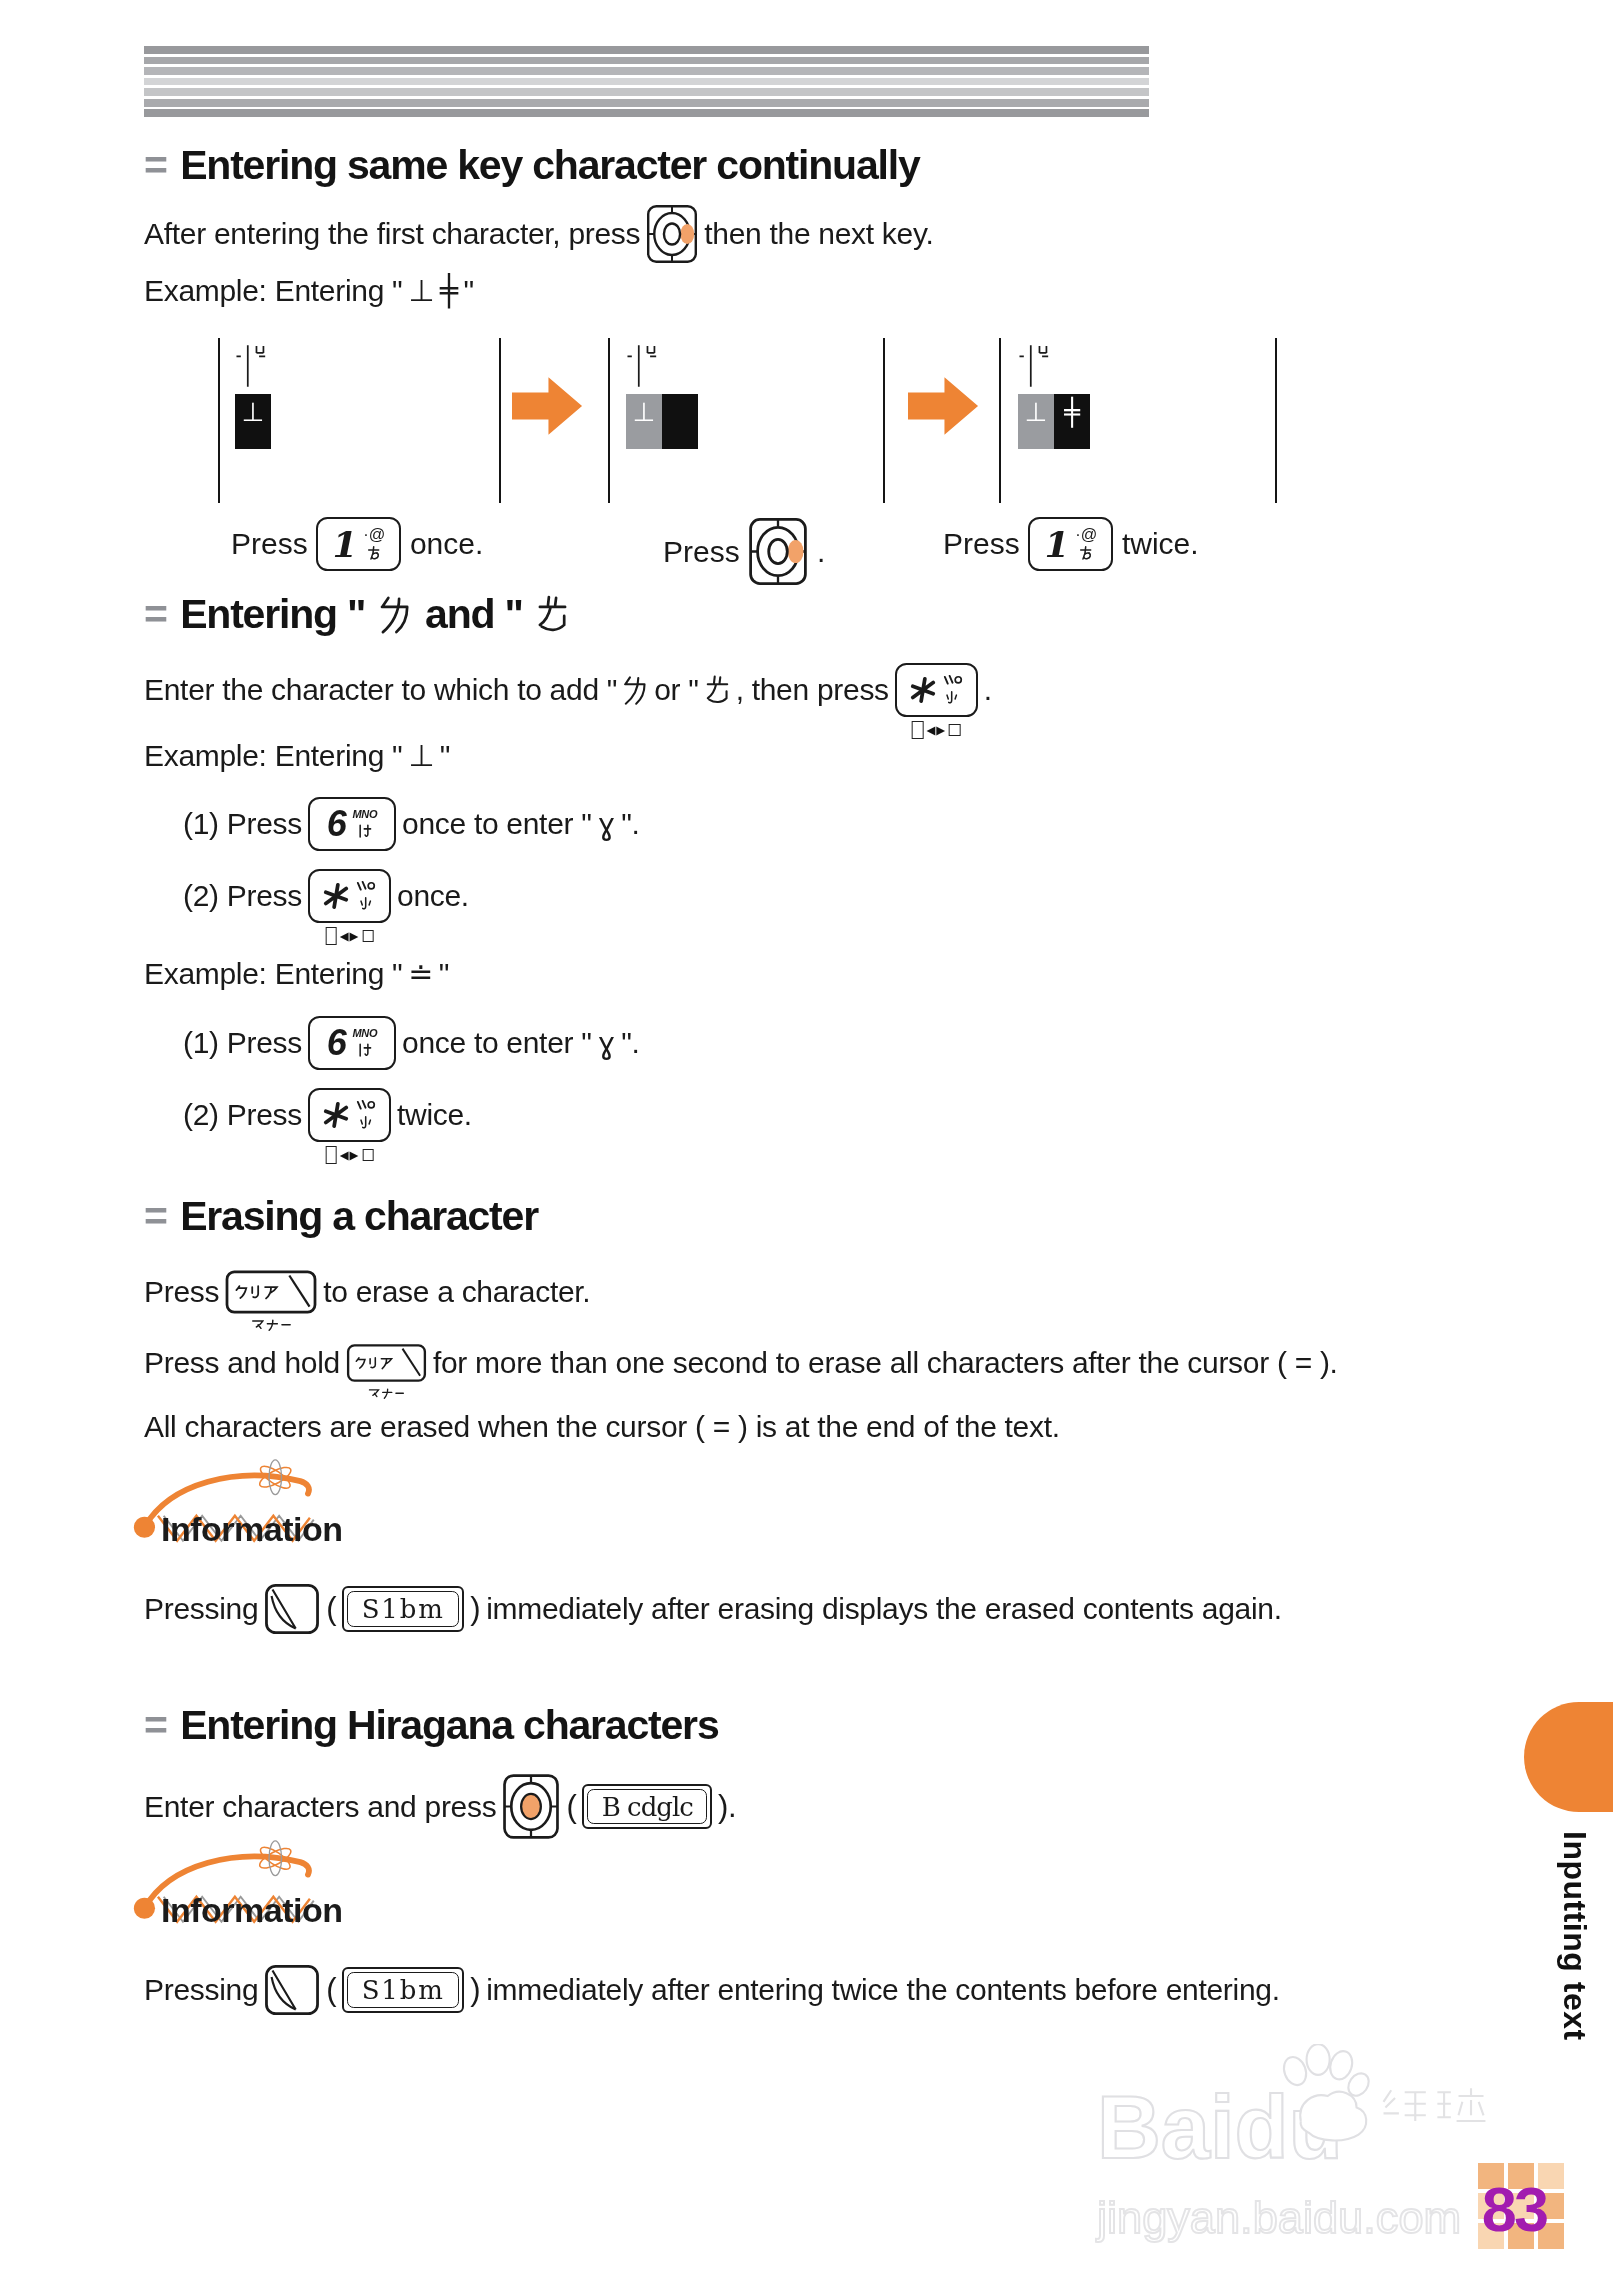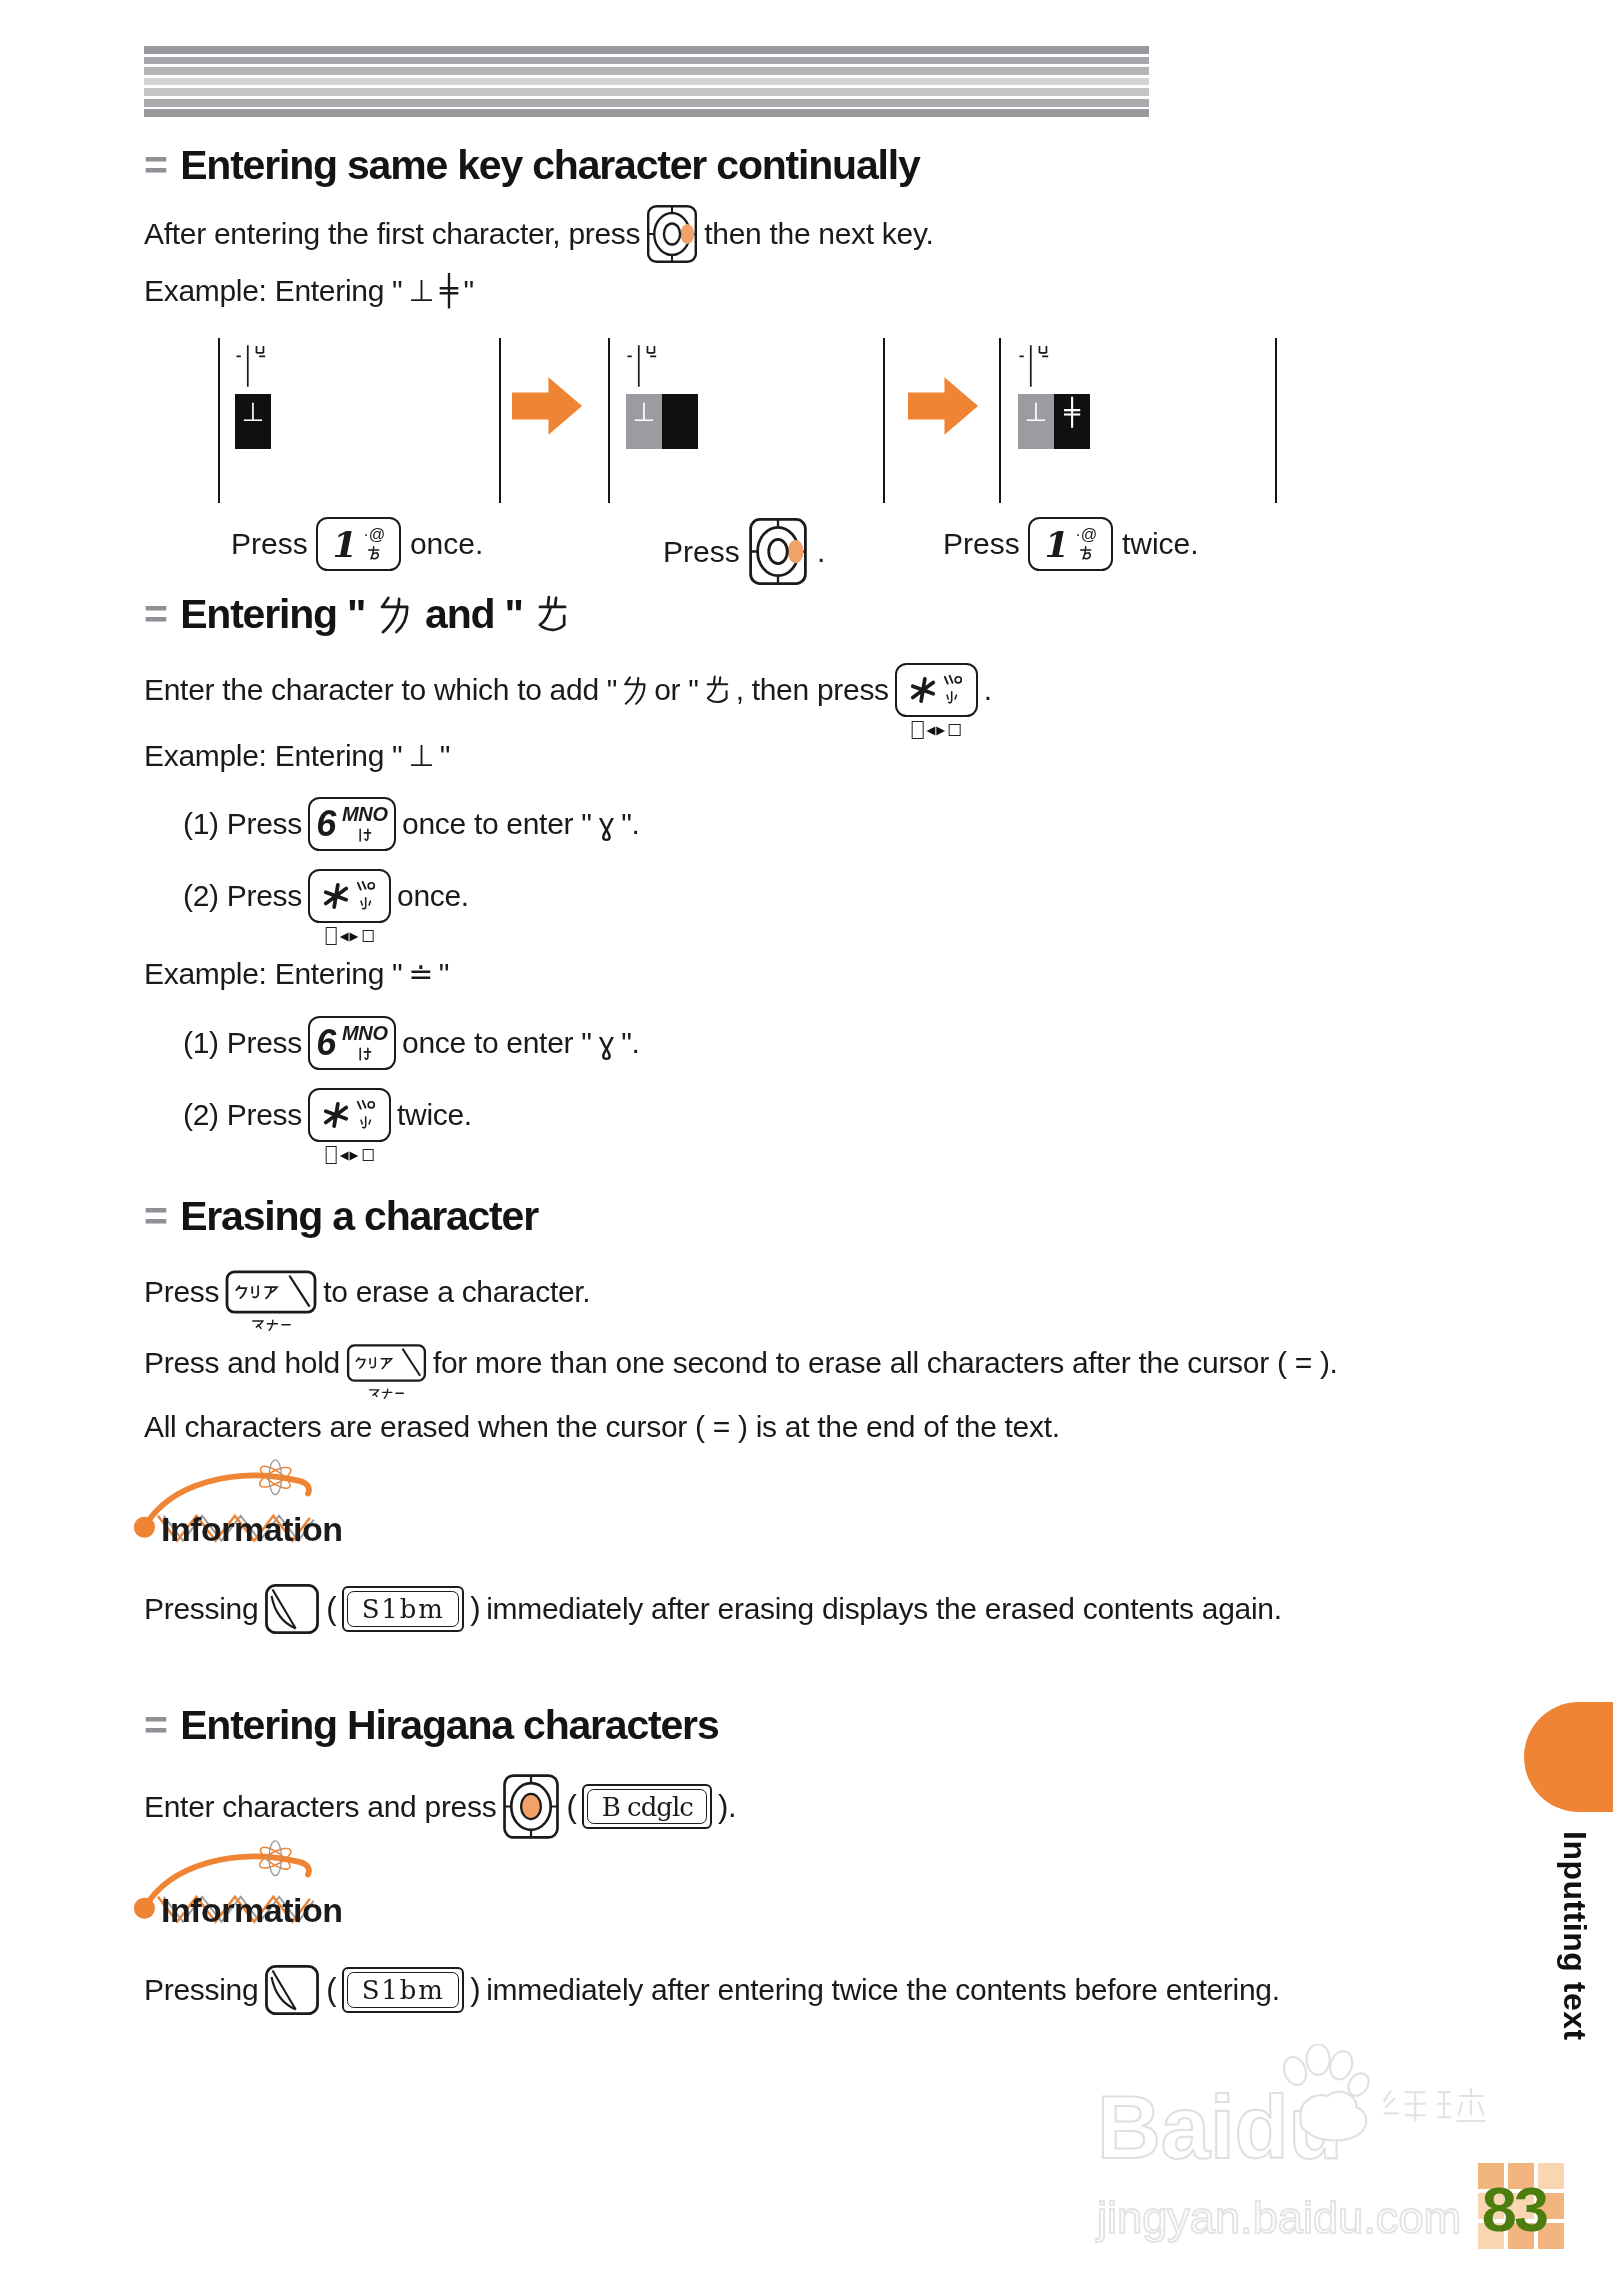--- a/index.html
+++ b/index.html
@@ -18,21 +18,21 @@
         padding:0 9.6px;box-sizing:border-box;}
   .kwrap{position:relative;display:inline-flex;}
   .hint{position:absolute;top:100%;left:50%;transform:translateX(-50%);margin-top:3.8px;
         display:flex;align-items:center;gap:2.9px;}
   .tbox{width:9.6px;height:16.3px;border:1.9px solid #222;}
   .tbox2{width:9.6px;height:9.6px;border:1.9px solid #222;}
   .tarr{font-family:"DejaVu Sans",sans-serif;font-size:11.5px;letter-spacing:1px;color:#111;}
   .kd1{font-family:"DejaVu Serif",serif;font-style:italic;font-weight:bold;font-size:36px;line-height:1;}
   .kd6{font-style:italic;font-weight:bold;font-size:36px;line-height:1;}
   .kcol{display:flex;flex-direction:column;align-items:center;gap:2.9px;line-height:1;}
-  .kletters{font-style:italic;font-weight:600;font-size:20px;}
+  .kletters{font-style:italic;font-weight:600;font-size:11px;}
   
   .badge{border:2.9px solid #1b1b1b;border-radius:6px;padding:2.9px;display:inline-flex;background:#fff;}
   .badge-in{border:1.9px solid #1b1b1b;border-radius:6.7px;padding:1.9px 13.4px;
             font-family:"DejaVu Serif",serif;font-size:26px;letter-spacing:1.9px;}
   .badge-in.tight{letter-spacing:-1px;}
   .paren{font-size:31px;}
   
   #stripes{position:absolute;left:144px;top:46px;width:1005px;}
   #stripes .stripe{height:7.7px;margin-bottom:2.9px;}
   
@@ -49,21 +49,21 @@
   .infoword{position:absolute;font-size:34px;font-weight:bold;color:#1b1b1b;letter-spacing:-0.5px;}
   
   #sidetab{position:absolute;left:1524px;top:1702px;width:90px;height:110px;
            border-radius:58px 0 0 58px;}
   #vlabel{position:absolute;left:1556px;top:1831px;writing-mode:vertical-rl;
           font-size:32px;font-weight:bold;letter-spacing:0.5px;color:#111;}
   
   #pageblock{position:absolute;left:1478px;top:2163px;width:88px;height:88px;}
   #checker{display:grid;grid-template-columns:repeat(3,26px);grid-auto-rows:26px;gap:3.8px;}
   .pgnum{position:absolute;left:3.8px;top:9.6px;font-size:63px;font-weight:bold;
-         letter-spacing:-2.9px;color:#4d7c0f;}
+         letter-spacing:-2.9px;color:#a21caf;}
   svg{display:block;}
   .nowrapgap6{gap:5.8px;}
 </style>
 </head>
 <body>
 
 <svg width="0" height="0" style="position:absolute">
   <defs>
     <symbol id="sym-nav-right" viewBox="0 0 64 74">
       <rect x="2.5" y="2.5" width="59" height="69" rx="10" fill="#fff" stroke="#1b1b1b" stroke-width="3"></rect>

